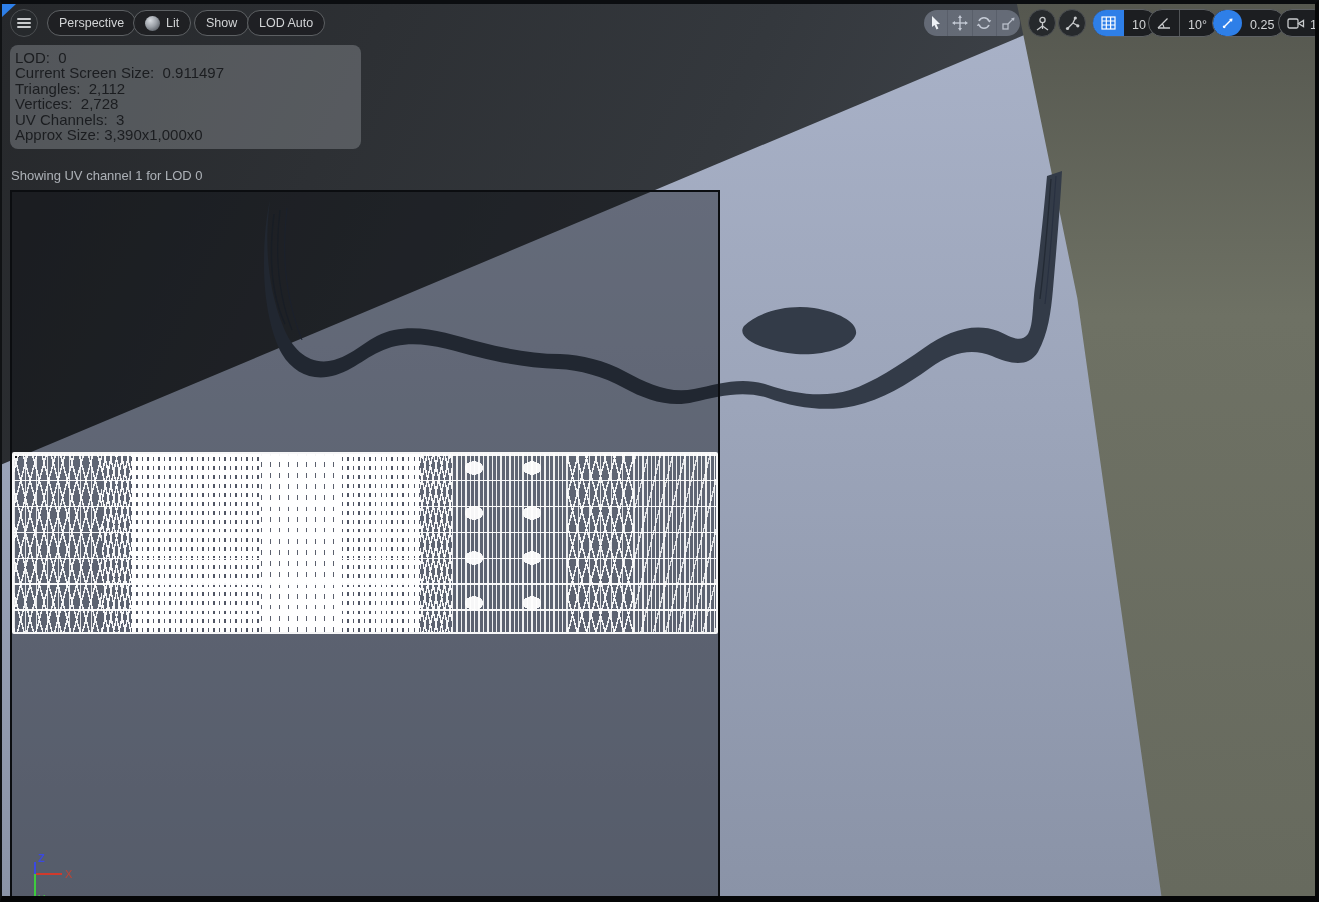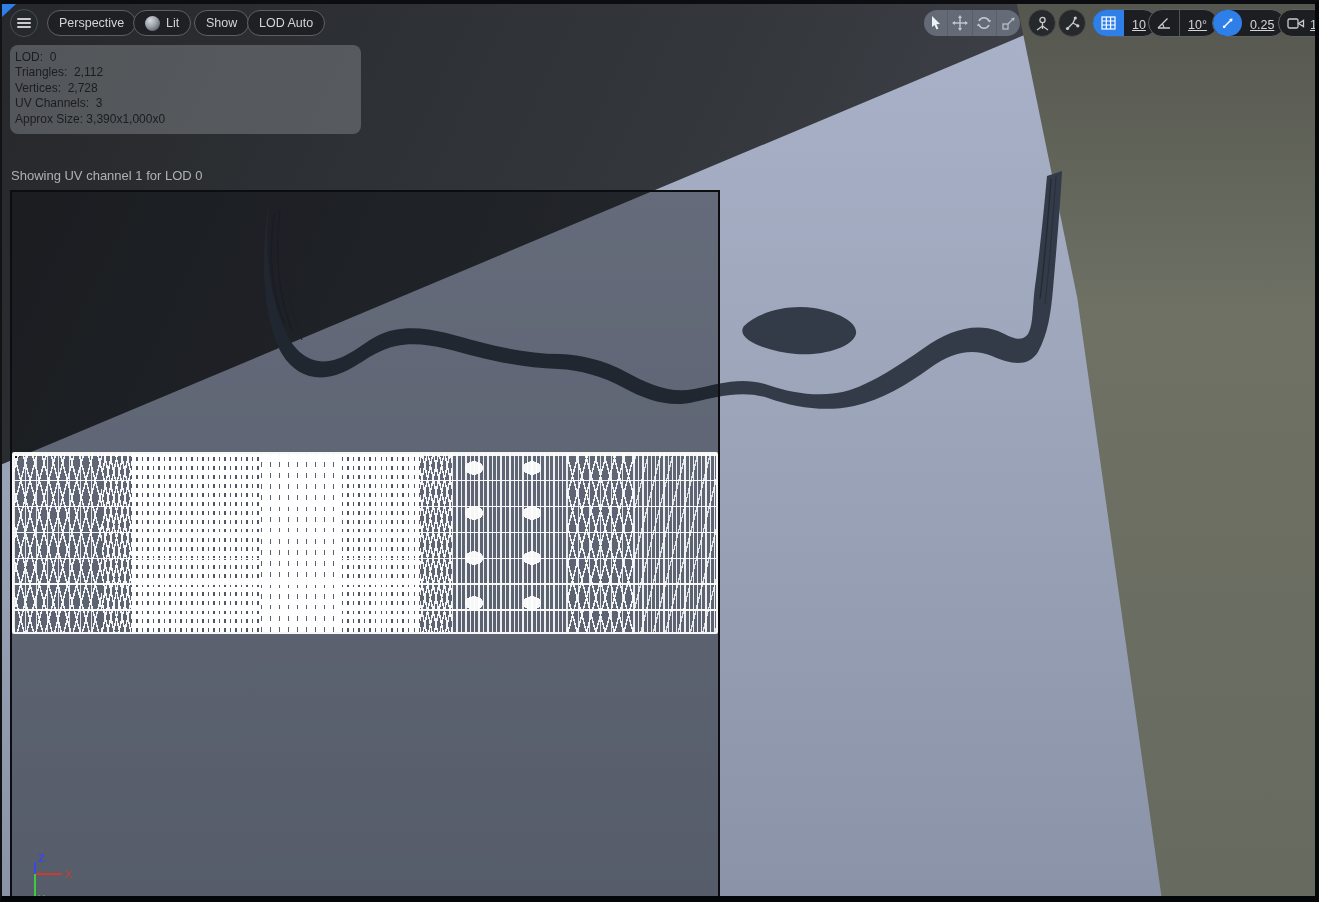--- a/index.html
+++ b/index.html
@@ -45,21 +45,21 @@
     background-size:58px 45px,auto;}
   .seg-hatch-v{background-image:
     repeating-linear-gradient(90deg,rgba(255,255,255,.9) 0 1.3px,transparent 1.3px 4.2px),
     repeating-linear-gradient(-76deg,rgba(255,255,255,.8) 0 1.4px,transparent 1.4px 12px);}
   .row-lines{position:absolute;inset:0;pointer-events:none;
     background:repeating-linear-gradient(180deg,rgba(255,255,255,.95) 0 1.6px,transparent 1.6px 25.9px);}
   
   .uv-notice{position:absolute;left:9px;top:164px;z-index:4;font-size:13px;color:rgba(205,210,216,.8);}
   .stats-panel{position:absolute;left:8px;top:41px;width:351px;z-index:5;
     background:rgba(146,150,155,.42);border-radius:8px;padding:5px 10px 7px 5px;}
-  .stats-panel .line{font-size:12px;line-height:15.4px;color:#1b1d20;white-space:pre;}
+  .stats-panel .line{font-size:15px;line-height:15.4px;color:#1b1d20;white-space:pre;}
   
   .toolbar{position:absolute;left:0;top:0;right:0;height:38px;z-index:6;text-align:center;}
   .pill{position:absolute;top:6px;height:26px;display:inline-flex;align-items:center;gap:6px;
     background:rgba(30,32,35,.92);border:1px solid #5d6063;border-radius:14px;
     color:#d2d4d6;font-size:12.5px;padding:0 11px;white-space:nowrap;}
   .circle-btn{position:absolute;top:5px;width:28px;height:28px;border-radius:50%;
     background:#26292c;border:1px solid #4c4f52;display:flex;align-items:center;justify-content:center;}
   .burger{width:14px;height:10px;display:flex;flex-direction:column;justify-content:space-between;}
   .burger i{display:block;height:1.8px;background:#c9cbcd;border-radius:1px;}
   .sphere{width:15px;height:15px;border-radius:50%;
@@ -68,21 +68,21 @@
     background:rgba(136,144,160,.55);display:flex;align-items:center;}
   .tools-group .tool{flex:1;height:100%;display:flex;align-items:center;justify-content:center;
     border-right:1px solid rgba(55,60,70,.25);}
   .tools-group .tool:last-child{border-right:none;}
   .snap-pill{position:absolute;top:5px;height:28px;display:inline-flex;align-items:stretch;
     background:#1c1e21;border:1px solid #5d6063;border-radius:14px;color:#d2d4d6;
     font-size:12.5px;overflow:hidden;}
   .snap-icon-box{width:31px;display:flex;align-items:center;justify-content:center;}
   .snap-icon-box.blue{background:#2e7fe8;}
   .snap-icon-box.dark{border-right:1px solid #515457;}
-  .snap-val{display:flex;align-items:center;padding:4px 10px 0 8px;text-decoration:underline;}
+  .snap-val{display:flex;align-items:center;padding:4px 10px 0 8px;}
   .corner-tri{position:absolute;left:0;top:0;width:14px;height:13px;z-index:7;
     background:#2e7fe8;clip-path:polygon(0 0,100% 0,0 100%);}
   
   .axis-gizmo{position:absolute;left:26px;top:845px;z-index:3;}
   .axis-gizmo text{font-size:11px;font-family:"Liberation Sans",sans-serif;}
 </style>
 </head>
 <body>
 
 <div class="frame">
@@ -160,20 +160,21 @@
       <text x="10" y="54" fill="#3ecb3e">Y</text>
       <line x1="7" y1="25" x2="7" y2="13" stroke="#3b49e0" stroke-width="2"></line>
       <text x="10" y="13" fill="#3b49e0" font-weight="bold">Z</text>
     </svg>
   </div>
 
   <div class="uv-notice">Showing UV channel 1 for LOD 0</div>
 
   <div class="stats-panel">
     <div class="line">LOD:  0</div>
+    <div class="line">Current Screen Size:  0.911497</div>
     <div class="line">Triangles:  2,112</div>
     <div class="line">Vertices:  2,728</div>
     <div class="line">UV Channels:  3</div>
     <div class="line">Approx Size: 3,390x1,000x0</div>
   </div>
 
   <div class="toolbar">
 
     <div class="circle-btn" style="left:8px">
       <span class="burger">

